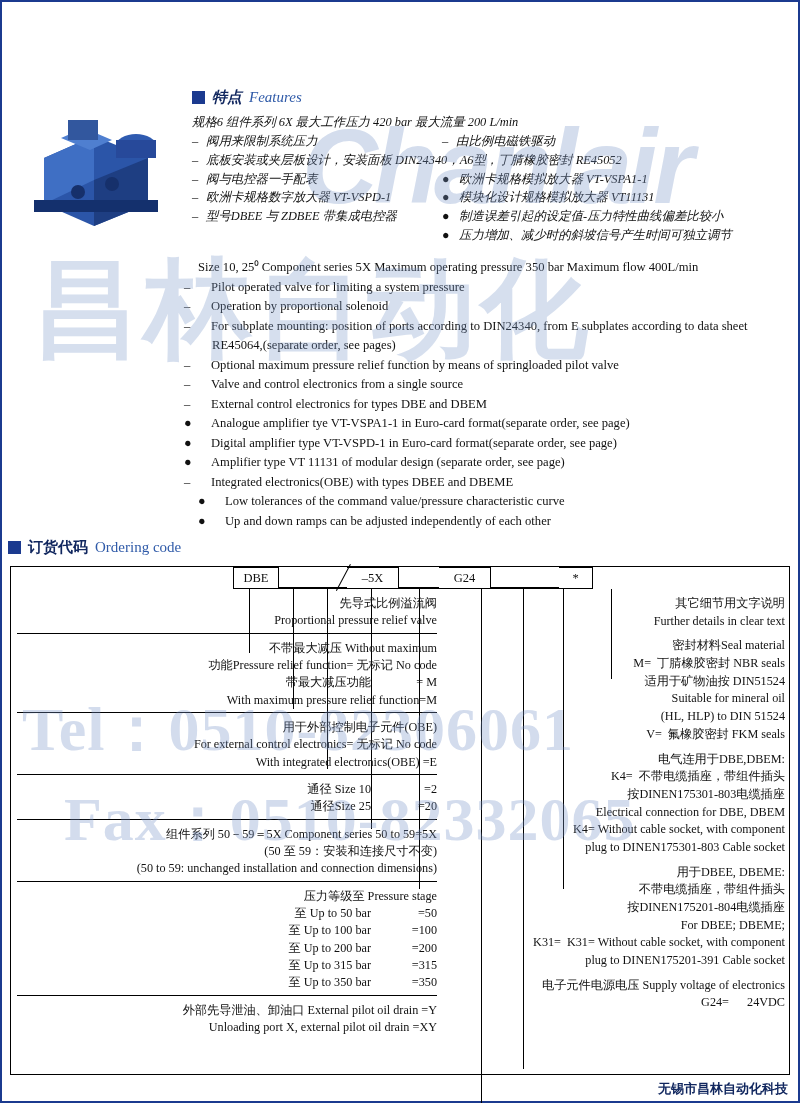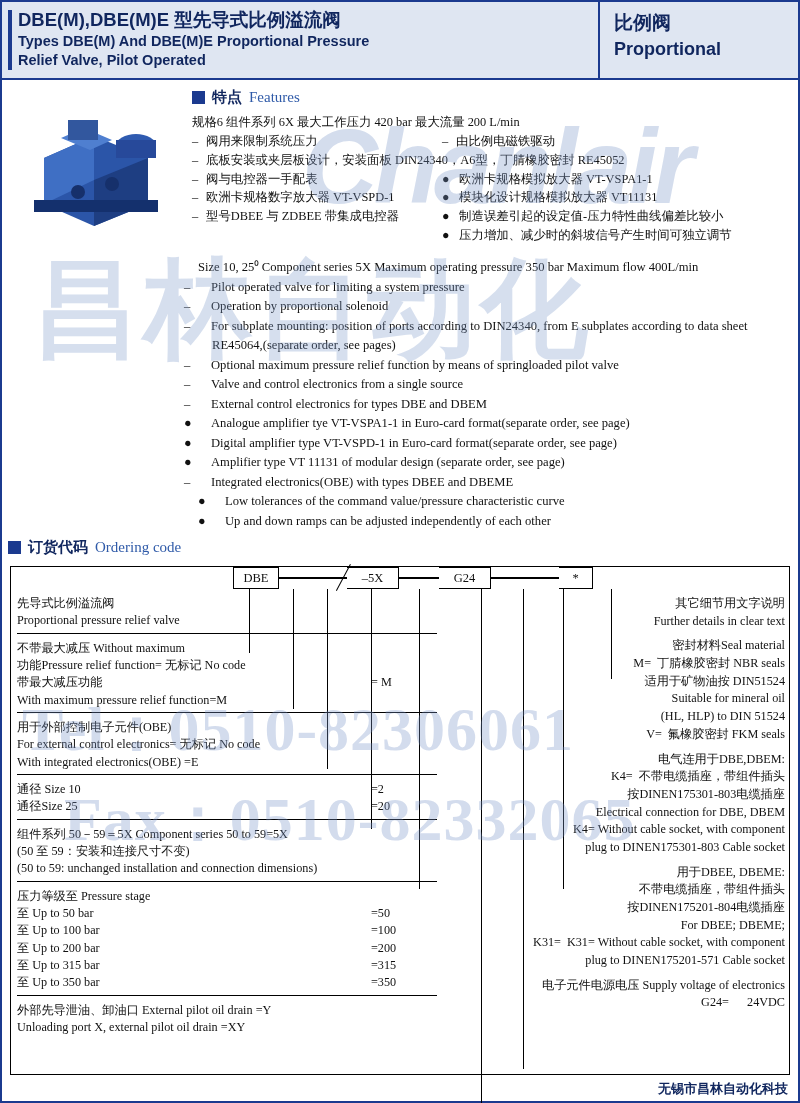--- a/index.html
+++ b/index.html
@@ -126,21 +126,21 @@
   }
   
   .valve-img {
     position: absolute;
     left: 14px; top: 20px;
     width: 160px; height: 150px;
     z-index: 2;
   }
   .features {
     position: absolute;
-    left: 190px; top: 8px; right: 6px;
+    left: 190px; top: 8px; right: 6px; font-style: italic;
   }
   .feat-top { font-size: 12.4px; line-height: 1.52; color:#111; }
   .feat-top .ln { white-space: nowrap; }
   .dash { display:inline-block; width: 14px; }
   .two-col {
     display: flex;
   }
   .two-col > div { }
   .col-a { width: 250px; }
   .col-b { flex: 1; }
@@ -161,21 +161,21 @@
     border-top: 1px solid #000;
     border-left: 1px solid #000;
     border-right: 1px solid #000;
     border-bottom: 1px solid #000;
   }
   
   .code-row {
     position: absolute;
     left: 222px; top: 0px;
     display: flex;
-    align-items: center;
+    align-items: flex-end;
     height: 22px;
   }
   .cbox {
     border: 1px solid #000;
     border-left: none;
     width: 34px;
     font-size: 12.5px;
     text-align: center;
     line-height: 20px;
     background: transparent;
@@ -193,20 +193,21 @@
     transform: rotate(28deg);
     transform-origin: top left;
   }
   
   .left-col {
     position: absolute;
     left: 6px; top: 28px;
     width: 420px;
     font-size: 12.2px;
     line-height: 1.42;
+    text-align: right;
   }
   .left-col .grp { margin-bottom: 6px; position: relative; }
   .lrow { display:flex; }
   .lrow .lab { flex: 1; }
   .lrow .val { width: 66px; }
   .hr-line { border-bottom: 1px solid #000; margin: 3px 0 4px 0; }
   
   .right-col {
     position: absolute;
     left: 470px; top: 28px; right: 4px;
@@ -228,31 +229,20 @@
     font-weight: bold;
     font-size: 13px;
     color: #10265e;
   }
 </style>
 </head>
 <body>
 
 <div class="page">
 
-  <div class="header">
-    <div class="header-left">
-      <div class="title-cn">DBE(M),DBE(M)E 型先导式比例溢流阀</div>
-      <div class="title-en">Types DBE(M) And DBE(M)E Proportional Pressure</div>
-      <div class="title-en">Relief Valve, Pilot Operated</div>
-    </div>
-    <div class="header-right">
-      <div class="hr-cn">比例阀</div>
-      <div class="hr-en">Proportional</div>
-    </div>
-  </div>
 
   <div class="watermark">
     <div class="wm-text wm-brand">Chanlair</div>
     <div class="wm-text wm-cn">昌林自动化</div>
     <div class="wm-text wm-tel">Tel：0510-82306061</div>
     <div class="wm-text wm-fax">Fax：0510-82332065</div>
   </div>
 
   <div class="content">
 
@@ -480,21 +470,21 @@
 
         <div class="blk">
           <div>用于DBEE, DBEME:</div>
           <div>不带电缆插座，带组件插头</div>
           <div>按DINEN175201-804电缆插座</div>
           <div>For DBEE; DBEME;</div>
           <div class="rrow">
             <div class="rkey">K31=</div>
             <div class="rtxt">K31=   Without cable socket, with component</div>
           </div>
-          <div>plug to DINEN175201-571 Cable socket</div>
+          <div>plug to DINEN175201-391 Cable socket</div>
         </div>
 
         <div class="blk">
           <div>电子元件电源电压 Supply voltage of electronics</div>
           <div class="rrow">
             <div class="rkey" style="text-align:left;margin-left:48px;">G24=</div>
             <div class="rtxt">24VDC</div>
           </div>
         </div>
       </div>

